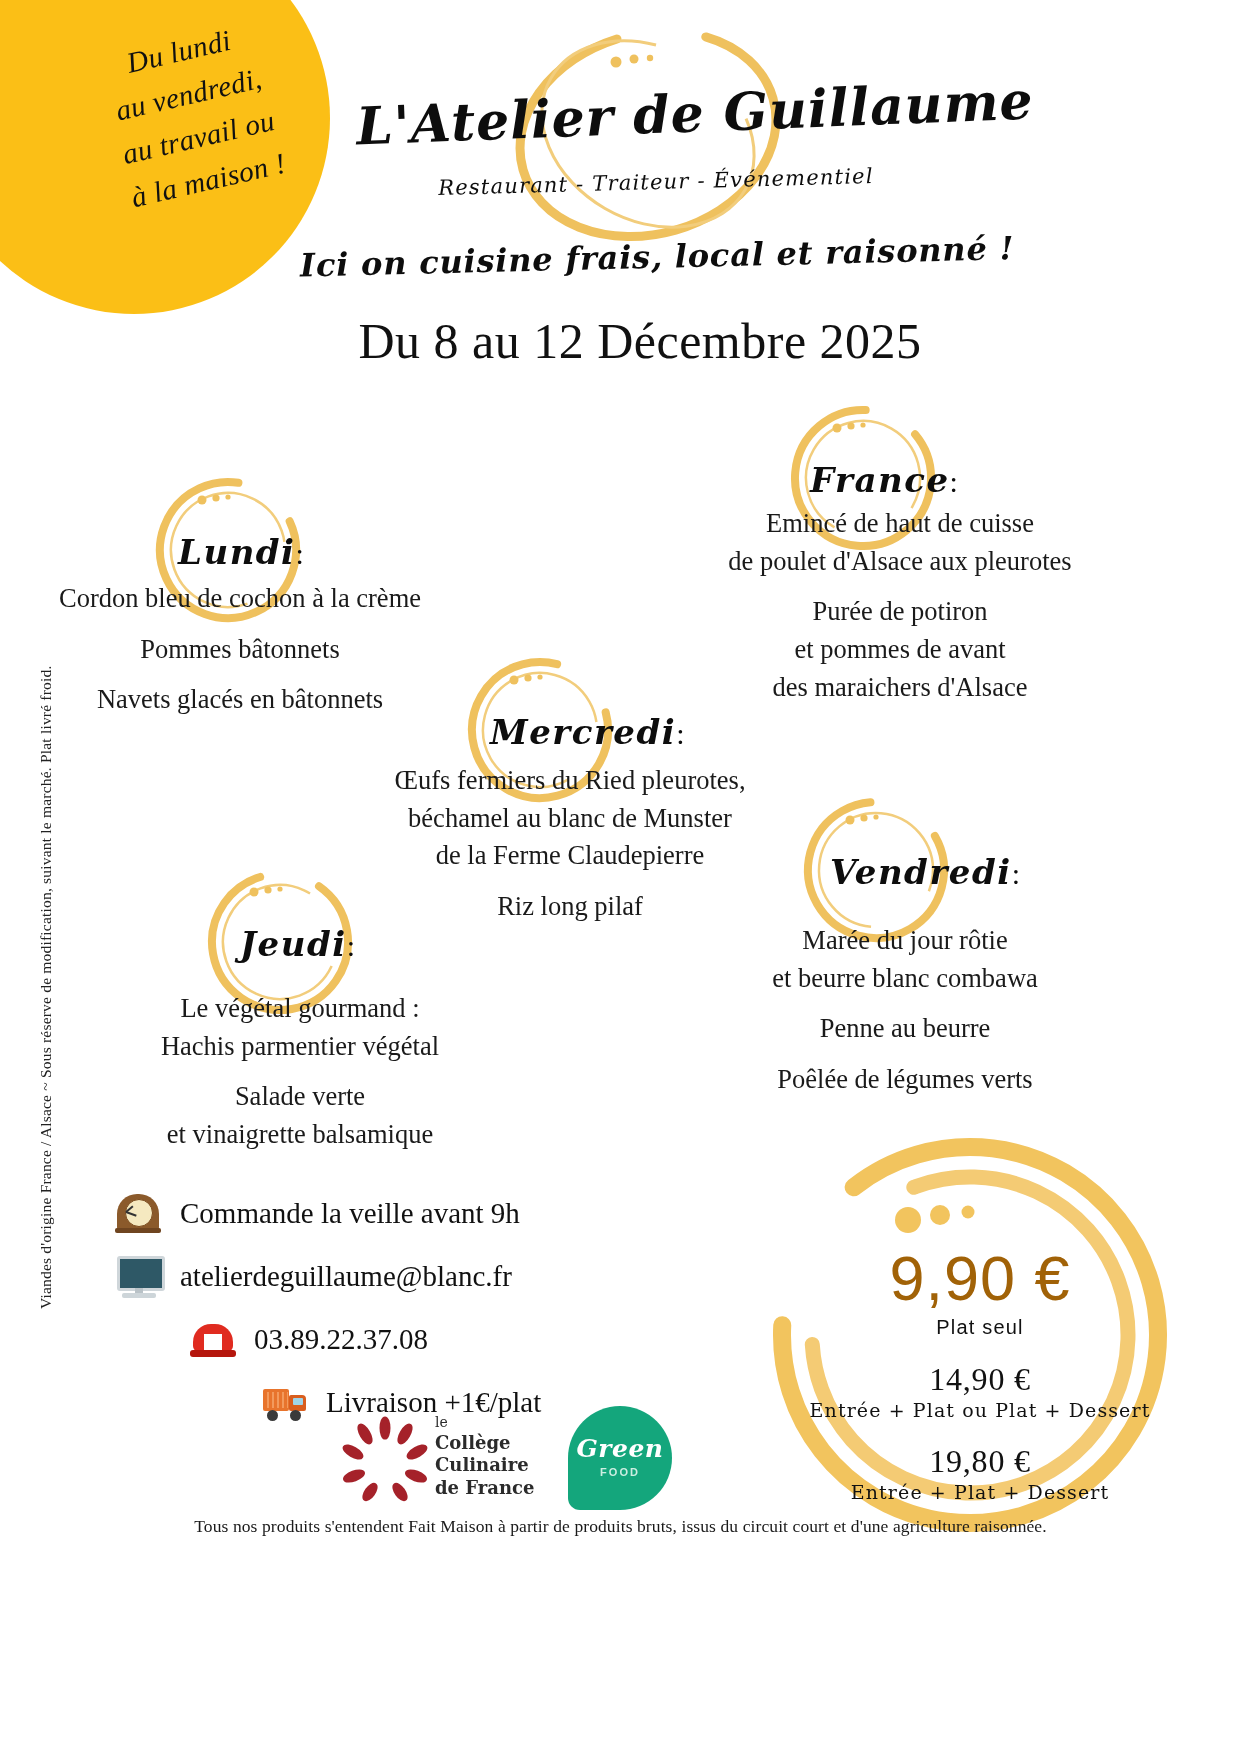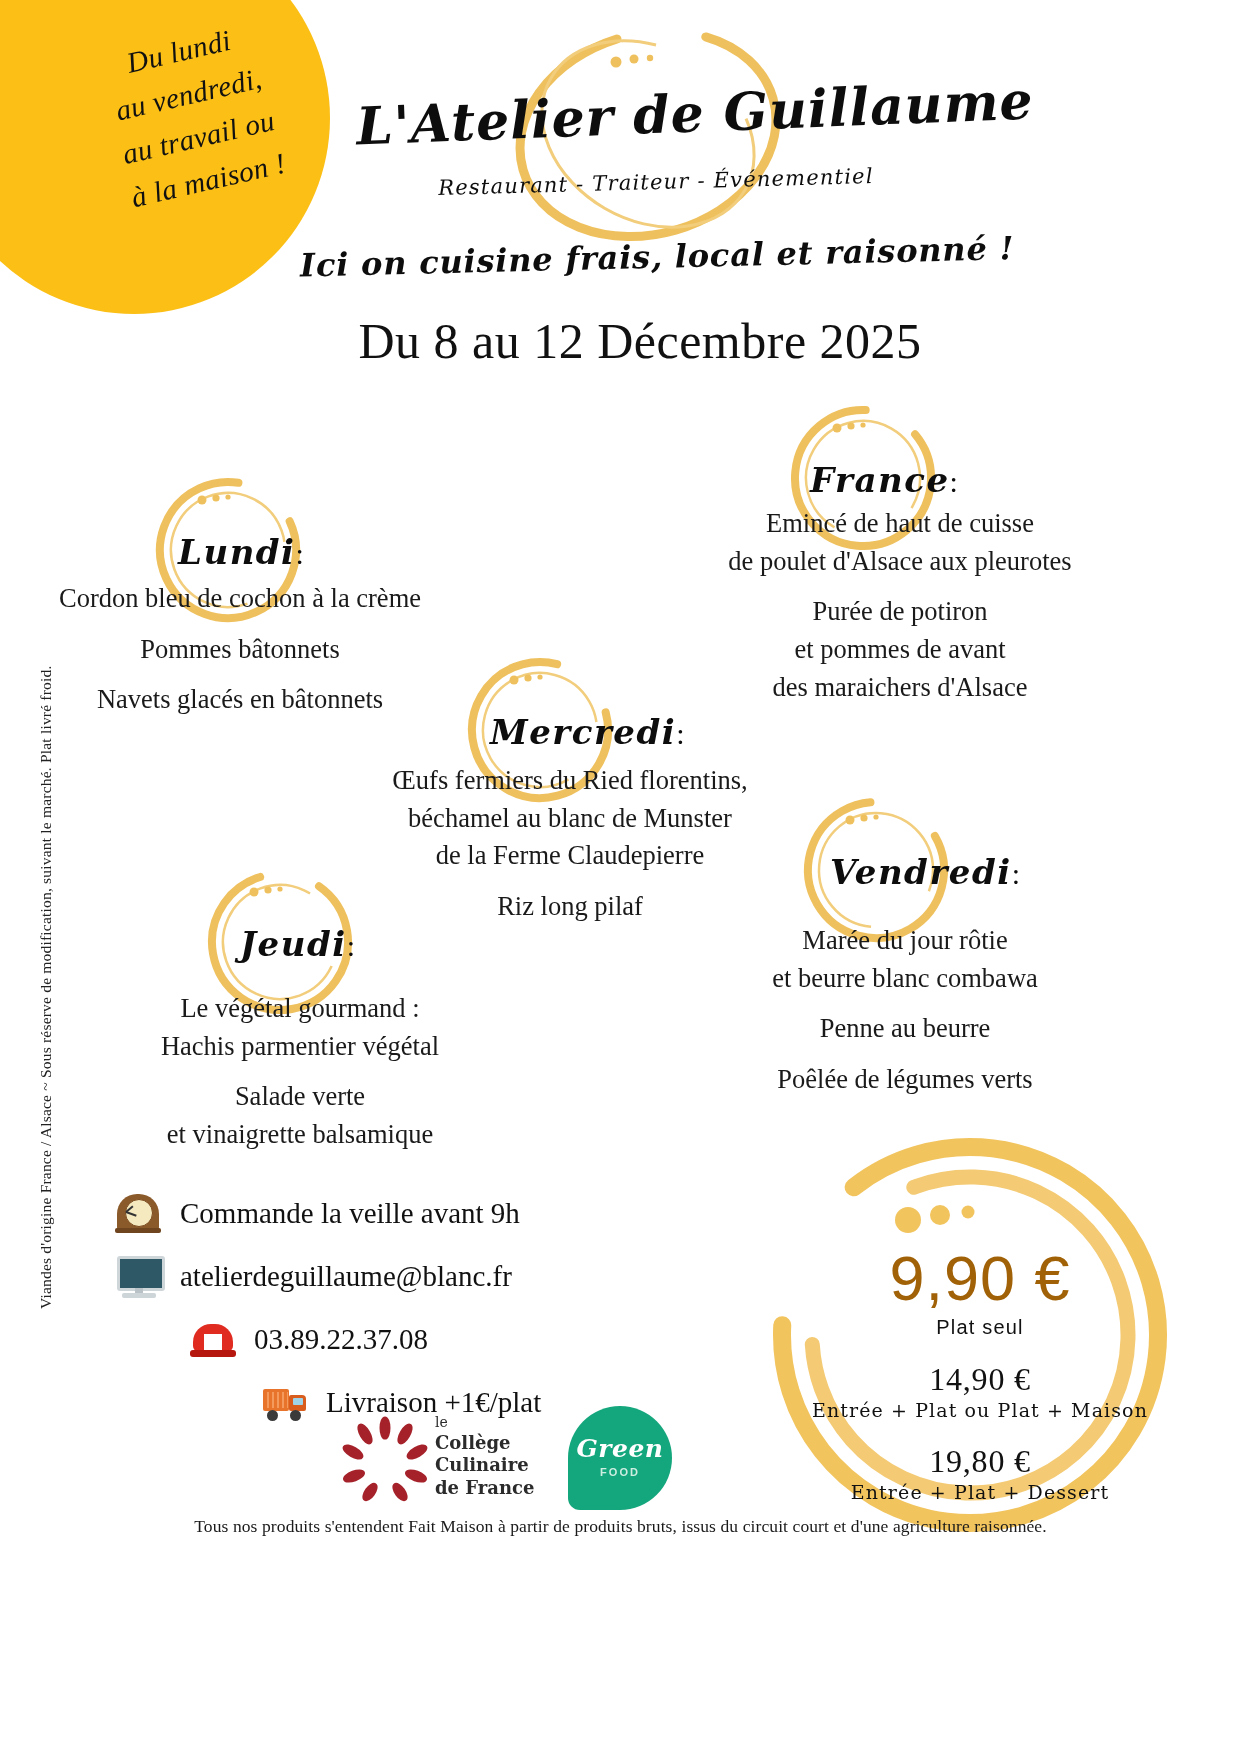--- a/index.html
+++ b/index.html
@@ -458,21 +458,21 @@
       <circle cx="62" cy="30" r="4.5" fill="#EFC15E"></circle>
       <circle cx="76" cy="28" r="3.6" fill="#EFC15E"></circle>
       <circle cx="88" cy="27" r="2.6" fill="#EFC15E"></circle>
     </svg>
     <div class="day-title" style="left:38px; top:62px;">
       <span>Mercredi</span><span class="colon">:</span>
     </div>
   </div>
   <div class="dishes" style="left:340px; top:762px; width:460px;">
     <div class="dish-group">
-      <div class="dish-line">Œufs fermiers du Ried florentins,</div>
+      <div class="dish-line">Œufs fermiers du Ried pleurotes,</div>
       <div class="dish-line">béchamel au blanc de Munster</div>
       <div class="dish-line">de la Ferme Claudepierre</div>
     </div>
     <div class="dish-group">
       <div class="dish-line">Riz long pilaf</div>
     </div>
   </div>
 
   <div class="day-block" style="left:192px; top:862px; width:320px; height:130px;">
     <svg class="day-ring" width="180" height="160" viewBox="0 0 180 160">
@@ -572,21 +572,21 @@
       <circle cx="230" cy="215" r="188" fill="none" stroke="#F2C45E" stroke-width="18" stroke-linecap="round" stroke-dasharray="1020 160" transform="rotate(-128 230 215)"></circle>
       <circle cx="230" cy="215" r="158" fill="none" stroke="#F4CB74" stroke-width="15" stroke-linecap="round" stroke-dasharray="790 200" transform="rotate(-110 230 215)"></circle>
       <circle cx="168" cy="100" r="13" fill="#F2C45E"></circle>
       <circle cx="200" cy="95" r="10" fill="#F2C45E"></circle>
       <circle cx="228" cy="92" r="6.5" fill="#F2C45E"></circle>
     </svg>
     <div class="price-text">
       <div class="price-big">9,90 €</div>
       <div class="price-cap">Plat seul</div>
       <div class="price-mid">14,90 €</div>
-      <div class="price-cap2">Entrée + Plat ou Plat + Maison</div>
+      <div class="price-cap2">Entrée + Plat ou Plat + Dessert</div>
       <div class="price-mid">19,80 €</div>
       <div class="price-cap2">Entrée + Plat + Dessert</div>
     </div>
   </div>
 
   <div class="logos">
     <svg width="90" height="100" viewBox="0 0 90 100" style="position:absolute;left:0;top:12px;">
       <g stroke="#A5222A" stroke-width="3" fill="#A5222A">
         <ellipse cx="45" cy="18" rx="4" ry="10"></ellipse>
         <ellipse cx="25" cy="24" rx="4" ry="10" transform="rotate(-30 25 24)"></ellipse>

